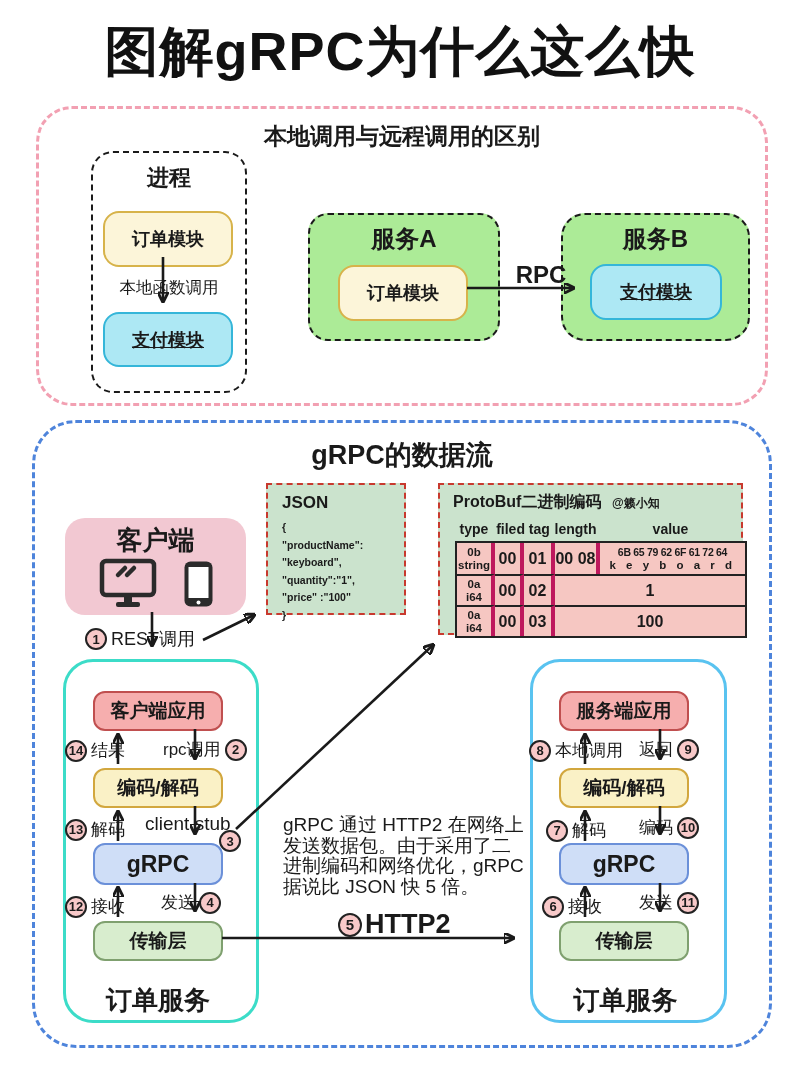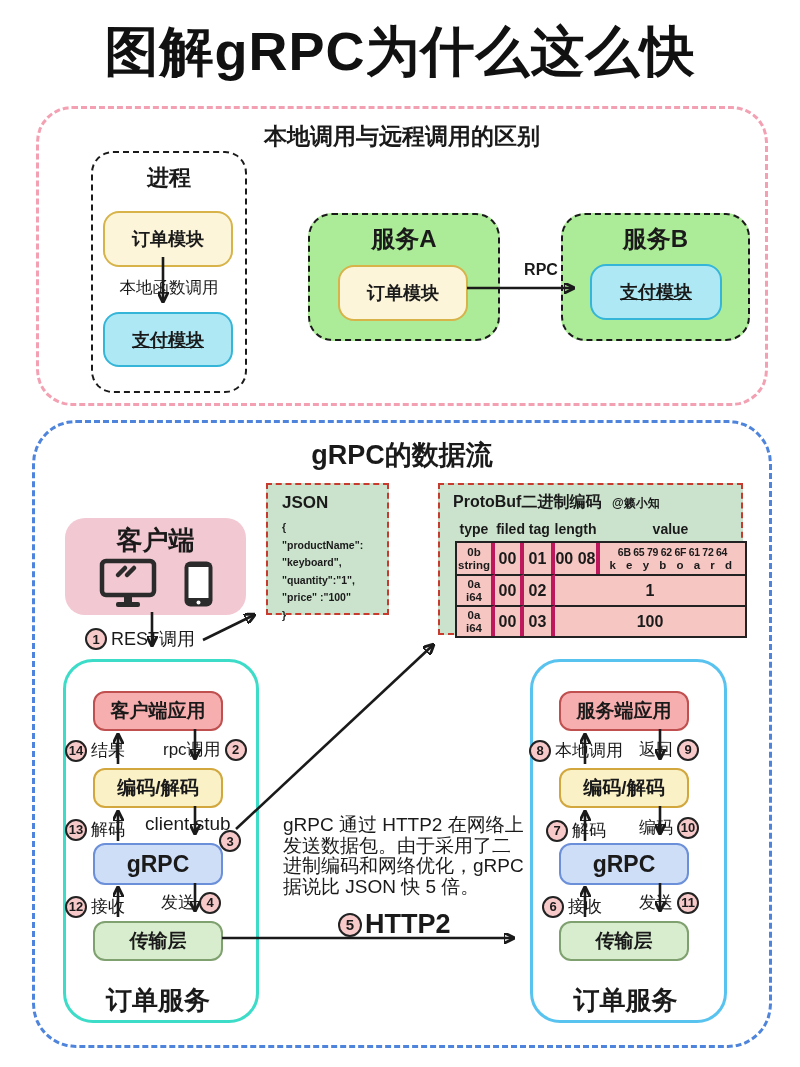--- a/index.html
+++ b/index.html
@@ -18,47 +18,47 @@
   .proc{left:52px;top:42px;width:152px;height:238px;border:2.5px dashed #1a1a1a;border-radius:22px;}
   .proc-title{left:0;top:10px;width:100%;text-align:center;font-size:22px;font-weight:bold;}
   .module{display:flex;align-items:center;justify-content:center;font-size:18px;font-weight:bold;
           border-radius:16px;box-sizing:border-box;}
   .m-yellow{background:#FCF5D9;border:2.5px solid #D7B34A;}
   .m-cyan{background:#ADE8F4;border:2.5px solid #35B6D9;text-decoration:underline;}
   .proc-order{left:10px;top:58px;width:130px;height:56px;}
   .proc-label{left:0;top:124px;width:100%;text-align:center;font-size:16.5px;z-index:3;}
   .proc-pay{left:10px;top:159px;width:130px;height:55px;}
   .svc{background:#ACEB97;border:2.5px dashed #1a1a1a;border-radius:24px;}
-  .svc-a{left:269px;top:104px;width:188px;height:124px;}
+  .svc-a{left:269px;top:104px;width:188px;height:124px;border-radius:20px;}
   .svc-b{left:522px;top:104px;width:185px;height:124px;}
   .svc-title{left:0;top:8px;width:100%;text-align:center;font-size:24px;font-weight:bold;}
   .svc-a-mod{left:28px;top:50px;width:130px;height:56px;}
   .svc-b-mod{left:27px;top:49px;width:132px;height:56px;}
-  .rpc-label{left:462px;top:152px;width:80px;text-align:center;font-size:16px;font-weight:bold;}
+  .rpc-label{left:462px;top:152px;width:80px;text-align:center;font-size:24px;font-weight:bold;}
   
   .client{left:30px;top:95px;width:181px;height:97px;background:#F2C8D2;border-radius:20px;}
   .client-title{left:0;top:5px;width:100%;text-align:center;font-size:26px;font-weight:bold;}
   .icon-monitor{left:34px;top:40px;}
   .icon-phone{left:118px;top:42px;}
   
   .cnum{display:inline-flex;align-items:center;justify-content:center;width:22px;height:22px;
         border-radius:50%;background:#F8C9C9;border:2px solid #222;font-size:13px;font-weight:bold;
         box-sizing:border-box;flex:none;}
   .fl{display:flex;align-items:center;gap:4px;font-size:17px;z-index:4;white-space:nowrap;}
   .rest-label{left:50px;top:204px;font-size:18px;}
   .clientstub{left:110px;top:390px;font-size:19px;z-index:4;white-space:nowrap;}
   .cn3{left:184px;top:407px;z-index:4;}
   .fl-result{left:30px;top:316px;}   .fl-rpccall{left:128px;top:315px;}
   .fl-decodeL{left:30px;top:395px;}  .fl-receiveL{left:30px;top:472px;}
   .fl-sendL{left:126px;top:468px;}
   .fl-localcall{left:494px;top:316px;} .fl-return{left:604px;top:315px;}
   .fl-decodeR{left:511px;top:396px;}   .fl-encode{left:604px;top:393px;}
   .fl-receiveR{left:507px;top:472px;}  .fl-sendR{left:604px;top:468px;}
   
-  .json-box{left:231px;top:60px;width:123px;height:132px;background:#CBE3CD;border:2px dashed #C8392E;box-sizing:border-box;}
+  .json-box{left:231px;top:60px;width:140px;height:132px;background:#CBE3CD;border:2px dashed #C8392E;box-sizing:border-box;}
   .jb-title{left:14px;top:8px;font-size:17px;font-weight:bold;}
   .jb-code{left:14px;top:34px;width:120px;font-size:10.5px;font-weight:bold;line-height:17.5px;}
   .pb-box{left:403px;top:60px;width:305px;height:152px;background:#CBE3CD;border:2px dashed #C8392E;box-sizing:border-box;}
   .pbx-title{left:13px;top:7px;font-size:16px;font-weight:bold;}
   .pbx-mark{left:172px;top:10px;font-size:12px;font-weight:bold;}
   .pbx-head{left:15px;top:36px;width:288px;display:flex;font-size:14px;font-weight:bold;}
   .ph-type{width:38px;text-align:center;} .ph-ft{width:60px;text-align:center;}
   .ph-len{width:45px;text-align:center;}  .ph-val{width:145px;text-align:center;}
   .pbx-table{left:15px;top:56px;width:288px;display:grid;grid-template-columns:38px 29px 31px 45px 145px;
              grid-auto-rows:31px;border:2px solid #222;background:#F6C7C2;box-sizing:content-box;}

